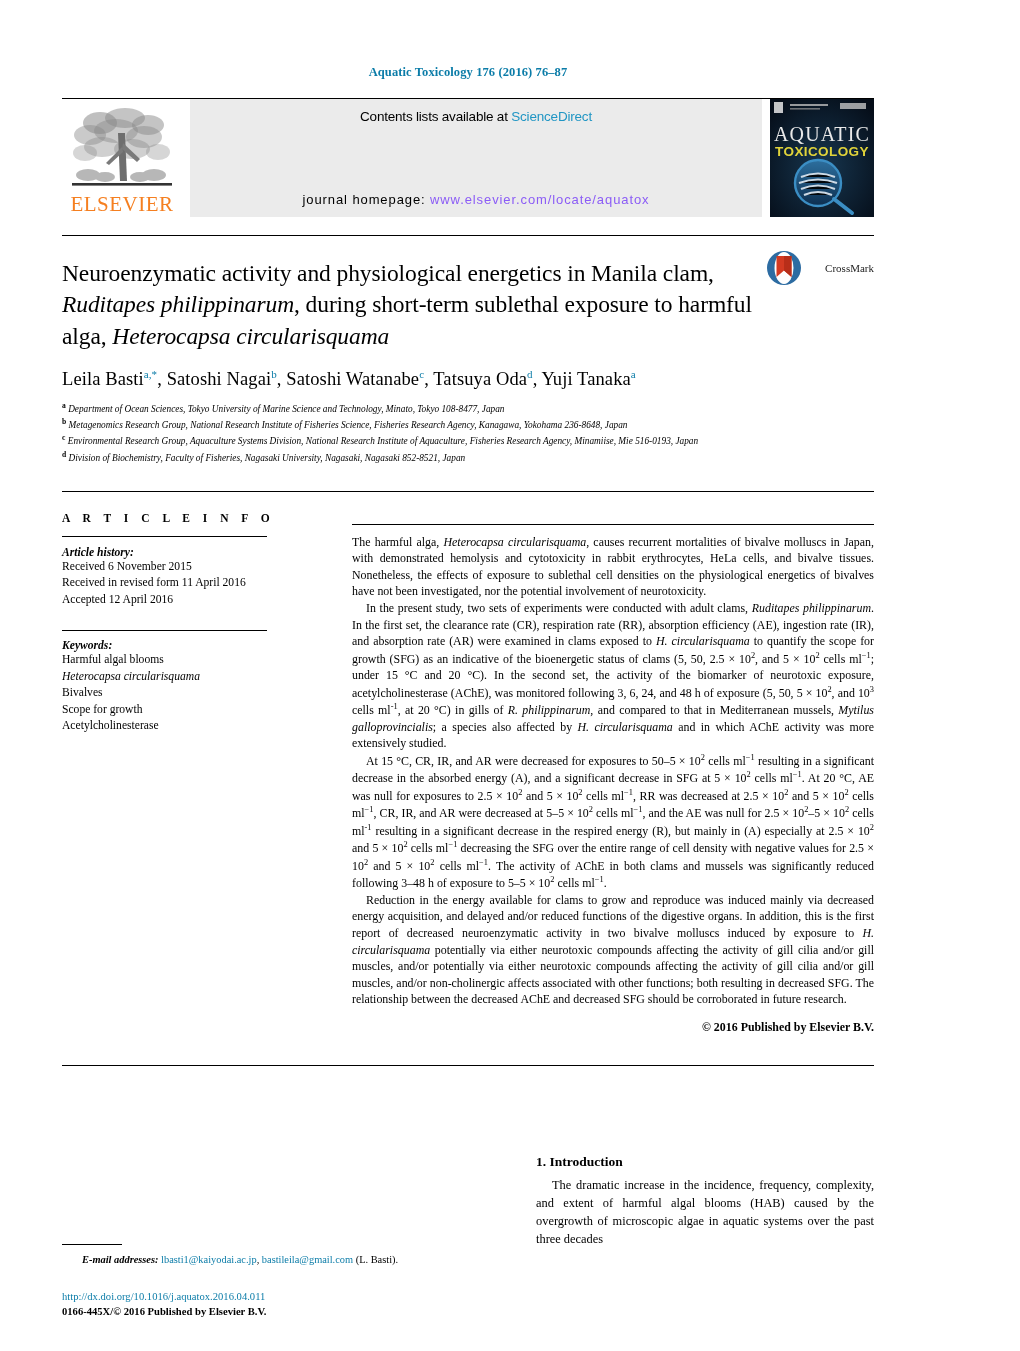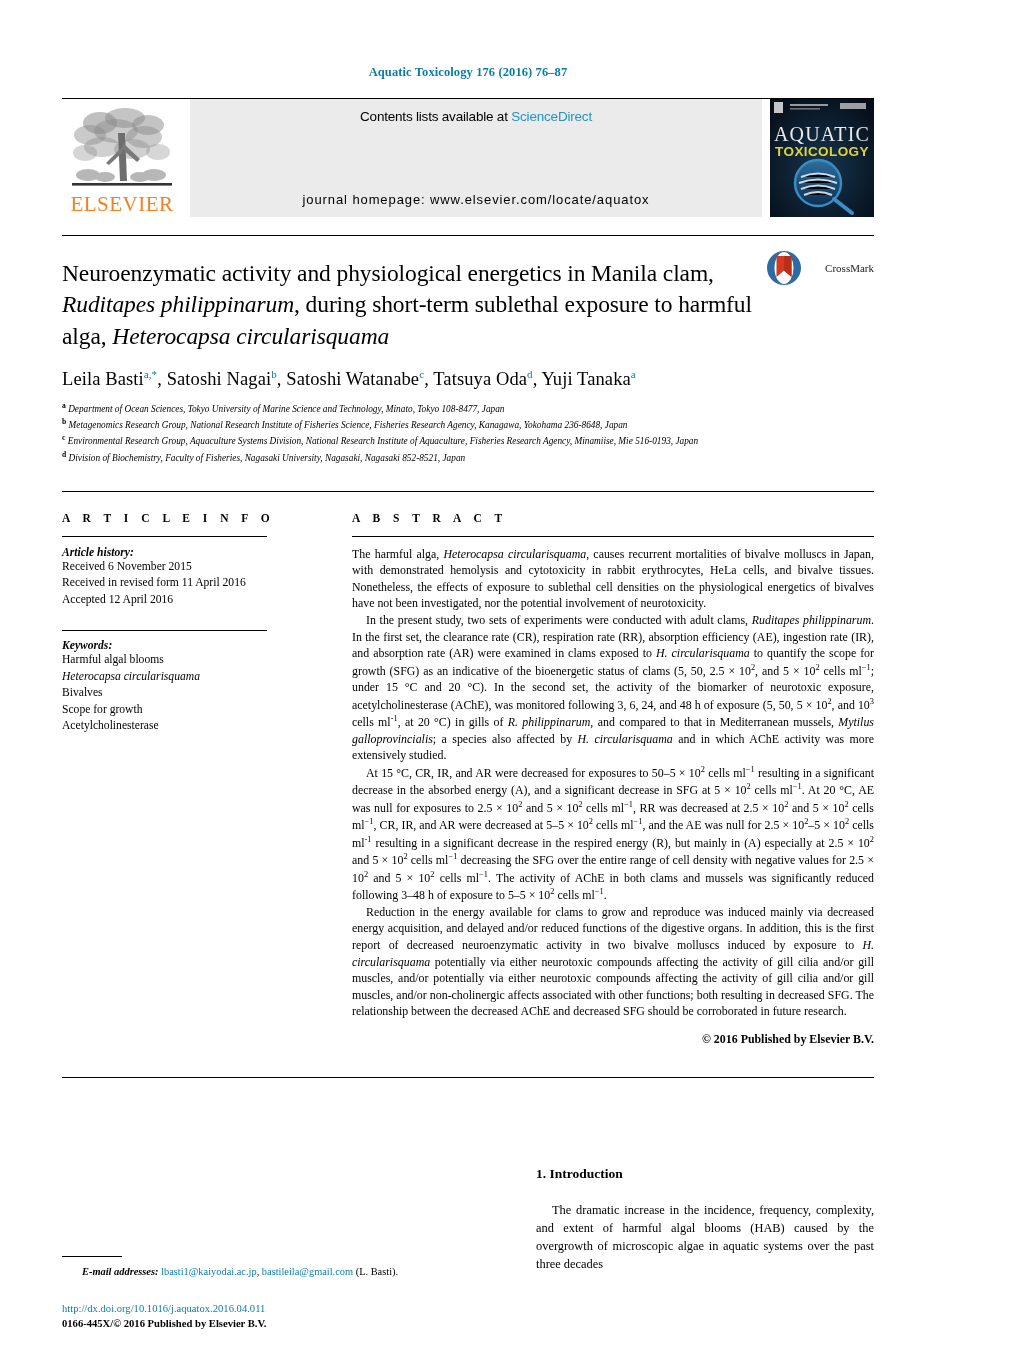--- a/index.html
+++ b/index.html
@@ -87,21 +87,21 @@
     font-family: "Liberation Serif", serif;
     letter-spacing: 0.2px;
     margin-top: 2px;
   }
   .homepage-line {
     font-size: 13px;
     font-family: "Liberation Sans", sans-serif;
     letter-spacing: 0.9px;
   }
   .homepage-line .url {
-    color: #000000;
+    color: #8b5cf6;
   }
   .masthead-cover {
     width: 104px;
     flex: 0 0 104px;
     position: relative;
   }
   .cover-img {
     width: 104px;
     height: 118px;
     display: block;
@@ -253,21 +253,21 @@
     font-family: "Liberation Serif", serif;
     font-weight: bold;
     font-size: 13.5px;
     margin-top: 80px;
   }
   .intro-para {
     font-size: 12.4px;
     line-height: 1.45;
     text-align: justify;
     text-indent: 16px;
-    margin-top: 20px;
+    margin-top: 7px;
     font-family: "Liberation Serif", serif;
   }
   .footnote-area {
     position: absolute;
     bottom: 56px;
     left: 0;
     right: 22px;
   }
   .fn-rule {
     border-top: 1.3px solid #000;
@@ -423,21 +423,20 @@
         <div class="info-label">Keywords:</div>
         <div class="info-line">Harmful algal blooms</div>
         <div class="info-line it">Heterocapsa circularisquama</div>
         <div class="info-line">Bivalves</div>
         <div class="info-line">Scope for growth</div>
         <div class="info-line">Acetylcholinesterase</div>
       </div>
     </div>
 
     <div class="col-abstract">
-      <div class="sect-head">A B S T R A C T</div>
       <div class="rule wide"></div>
       <div class="abstract-body">
         <p class="first">The harmful alga, <i>Heterocapsa circularisquama</i>, causes recurrent mortalities of bivalve molluscs in Japan, with demonstrated hemolysis and cytotoxicity in rabbit erythrocytes, HeLa cells, and bivalve tissues. Nonetheless, the effects of exposure to sublethal cell densities on the physiological energetics of bivalves have not been investigated, nor the potential involvement of neurotoxicity.</p>
         <p>In the present study, two sets of experiments were conducted with adult clams, <i>Ruditapes philippinarum</i>. In the first set, the clearance rate (CR), respiration rate (RR), absorption efficiency (AE), ingestion rate (IR), and absorption rate (AR) were examined in clams exposed to <i>H. circularisquama</i> to quantify the scope for growth (SFG) as an indicative of the bioenergetic status of clams (5, 50, 2.5 × 10<sup>2</sup>, and 5 × 10<sup>2</sup> cells ml<sup>−1</sup>; under 15 °C and 20 °C). In the second set, the activity of the biomarker of neurotoxic exposure, acetylcholinesterase (AChE), was monitored following 3, 6, 24, and 48 h of exposure (5, 50, 5 × 10<sup>2</sup>, and 10<sup>3</sup> cells ml<sup>-1</sup>, at 20 °C) in gills of <i>R. philippinarum</i>, and compared to that in Mediterranean mussels, <i>Mytilus galloprovincialis</i>; a species also affected by <i>H. circularisquama</i> and in which AChE activity was more extensively studied.</p>
         <p>At 15 °C, CR, IR, and AR were decreased for exposures to 50–5 × 10<sup>2</sup> cells ml<sup>−1</sup> resulting in a significant decrease in the absorbed energy (A), and a significant decrease in SFG at 5 × 10<sup>2</sup> cells ml<sup>−1</sup>. At 20 °C, AE was null for exposures to 2.5 × 10<sup>2</sup> and 5 × 10<sup>2</sup> cells ml<sup>−1</sup>, RR was decreased at 2.5 × 10<sup>2</sup> and 5 × 10<sup>2</sup> cells ml<sup>−1</sup>, CR, IR, and AR were decreased at 5–5 × 10<sup>2</sup> cells ml<sup>−1</sup>, and the AE was null for 2.5 × 10<sup>2</sup>–5 × 10<sup>2</sup> cells ml<sup>-1</sup> resulting in a significant decrease in the respired energy (R), but mainly in (A) especially at 2.5 × 10<sup>2</sup> and 5 × 10<sup>2</sup> cells ml<sup>−1</sup> decreasing the SFG over the entire range of cell density with negative values for 2.5 × 10<sup>2</sup> and 5 × 10<sup>2</sup> cells ml<sup>−1</sup>. The activity of AChE in both clams and mussels was significantly reduced following 3–48 h of exposure to 5–5 × 10<sup>2</sup> cells ml<sup>−1</sup>.</p>
         <p>Reduction in the energy available for clams to grow and reproduce was induced mainly via decreased energy acquisition, and delayed and/or reduced functions of the digestive organs. In addition, this is the first report of decreased neuroenzymatic activity in two bivalve molluscs induced by exposure to <i>H. circularisquama</i> potentially via either neurotoxic compounds affecting the activity of gill cilia and/or gill muscles, and/or potentially via either neurotoxic compounds affecting the activity of gill cilia and/or gill muscles, and/or non-cholinergic affects associated with other functions; both resulting in decreased SFG. The relationship between the decreased AChE and decreased SFG should be corroborated in future research.</p>
       </div>
       <div class="copyright">© 2016 Published by Elsevier B.V.</div>
     </div>
   </div>

